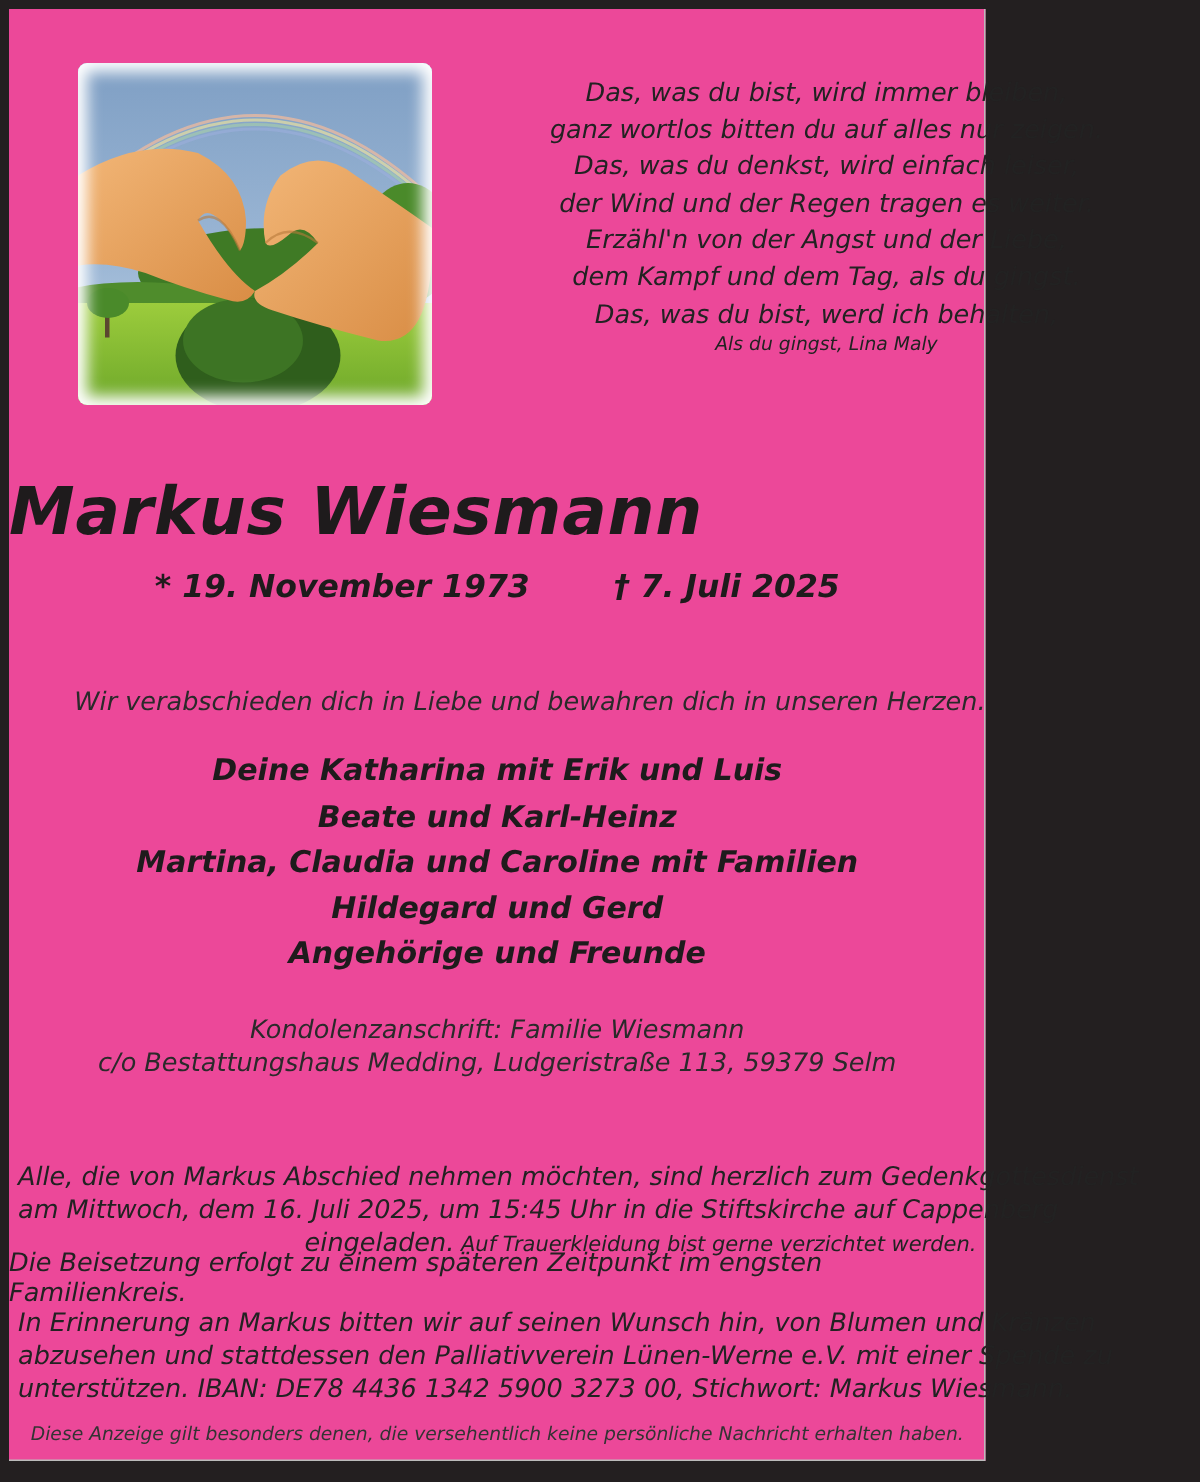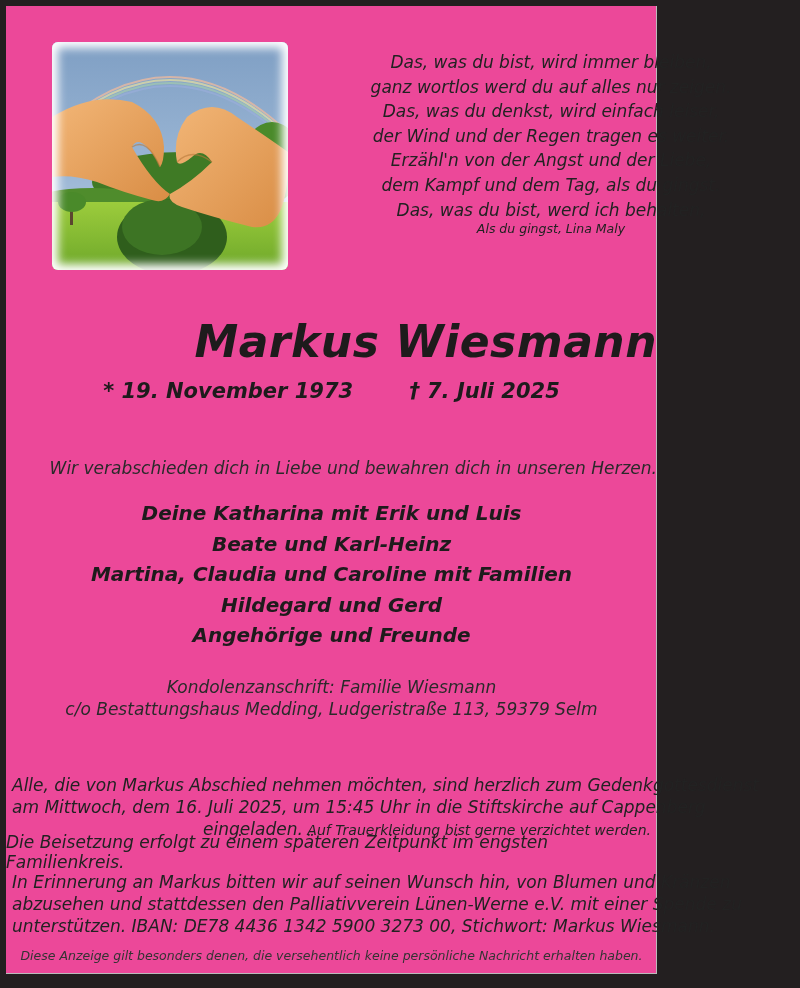--- a/index.html
+++ b/index.html
@@ -43,21 +43,21 @@
     color: #222;
   }
   .poem .author {
     font-size: 12.5px;
     line-height: 18px;
     margin-top: -2px;
   }
   .name {
     position: absolute;
     left: 0; right: 0; top: 310px;
-    text-align: right;
+    text-align: left;
     font-style: italic;
     font-weight: bold;
     font-size: 44px;
     letter-spacing: 0.5px;
     color: #1e1b1c;
   }
   .dates {
     position: absolute;
     left: 0; right: 0; top: 373px;
     text-align: center;
@@ -170,21 +170,21 @@
       <path d="M 0 75 Q 40 50 80 60 Q 110 75 112 105 Q 112 120 108 125 Q 104 115 95 105 Q 85 95 80 105 Q 100 140 118 152 Q 112 162 100 158 Q 70 150 45 140 Q 20 132 0 135 Z" fill="url(#skin)"></path>
       <path d="M 236 120 Q 236 190 200 185 Q 160 175 130 165 Q 115 160 118 152 Q 140 140 160 120 Q 150 105 140 115 Q 128 125 125 120 Q 120 95 135 75 Q 160 55 185 75 Q 215 95 236 110 Z" fill="url(#skin)"></path>
       <path d="M 80 105 Q 95 95 108 125" fill="none" stroke="#b87a3a" stroke-width="1.5" opacity="0.6"></path>
       <path d="M 160 120 Q 140 105 125 120" fill="none" stroke="#b87a3a" stroke-width="1.5" opacity="0.6"></path>
     </svg>
     <div class="fade"></div>
   </div>
 
   <div class="poem">
     <span class="line">Das, was du bist, wird immer bleiben,</span>
-    <span class="line">ganz wortlos werd du auf alles nur zeigen.</span>
+    <span class="line">ganz wortlos bitten du auf alles nur zeigen.</span>
     <span class="line">Das, was du denkst, wird einfach leiser,</span>
     <span class="line">der Wind und der Regen tragen es weiter.</span>
     <span class="line">Erzähl'n von der Angst und der Liebe,</span>
     <span class="line">dem Kampf und dem Tag, als du gingst.</span>
     <span class="line">Das, was du bist, werd ich behalten,</span>
     <span class="line author">Als du gingst, Lina Maly</span>
   </div>
 
   <div class="name">Markus Wiesmann</div>
 

